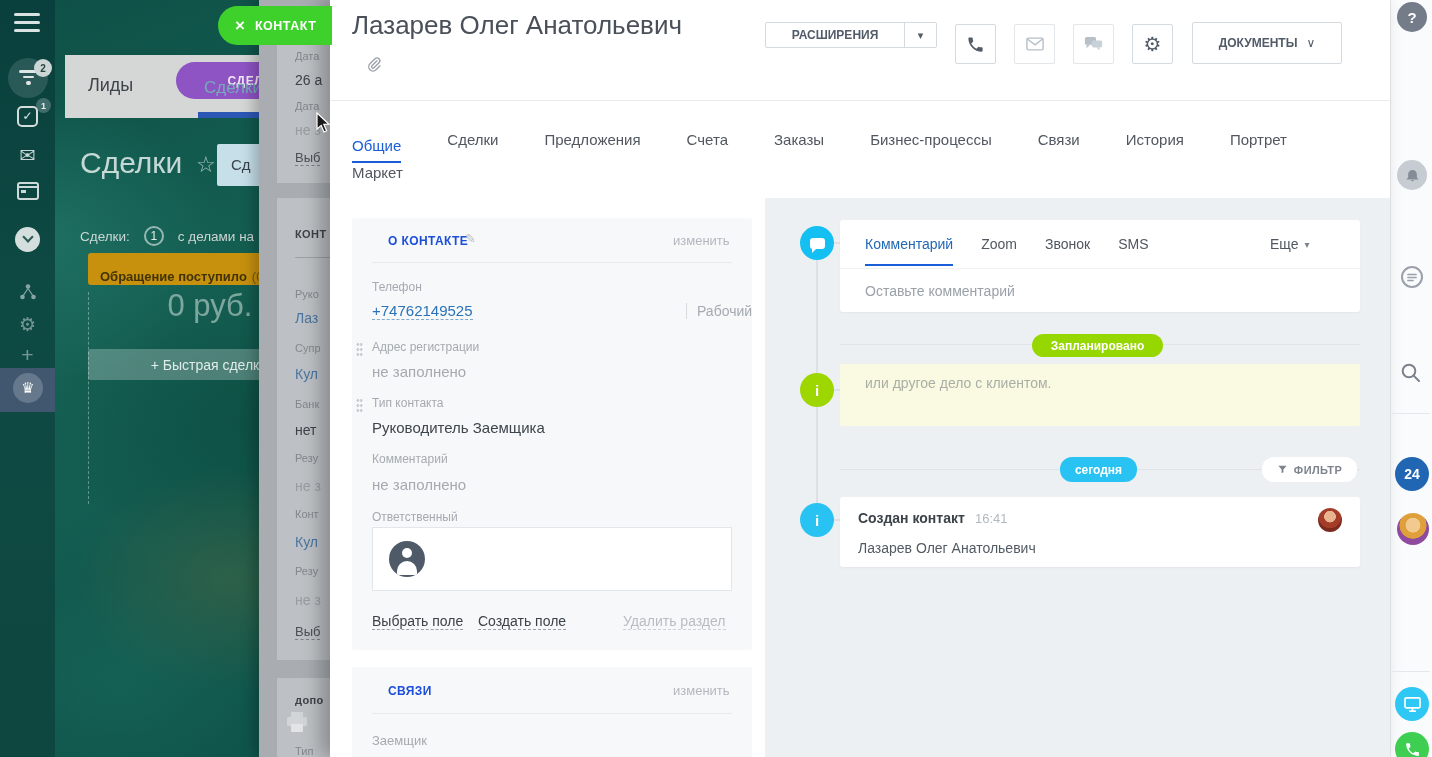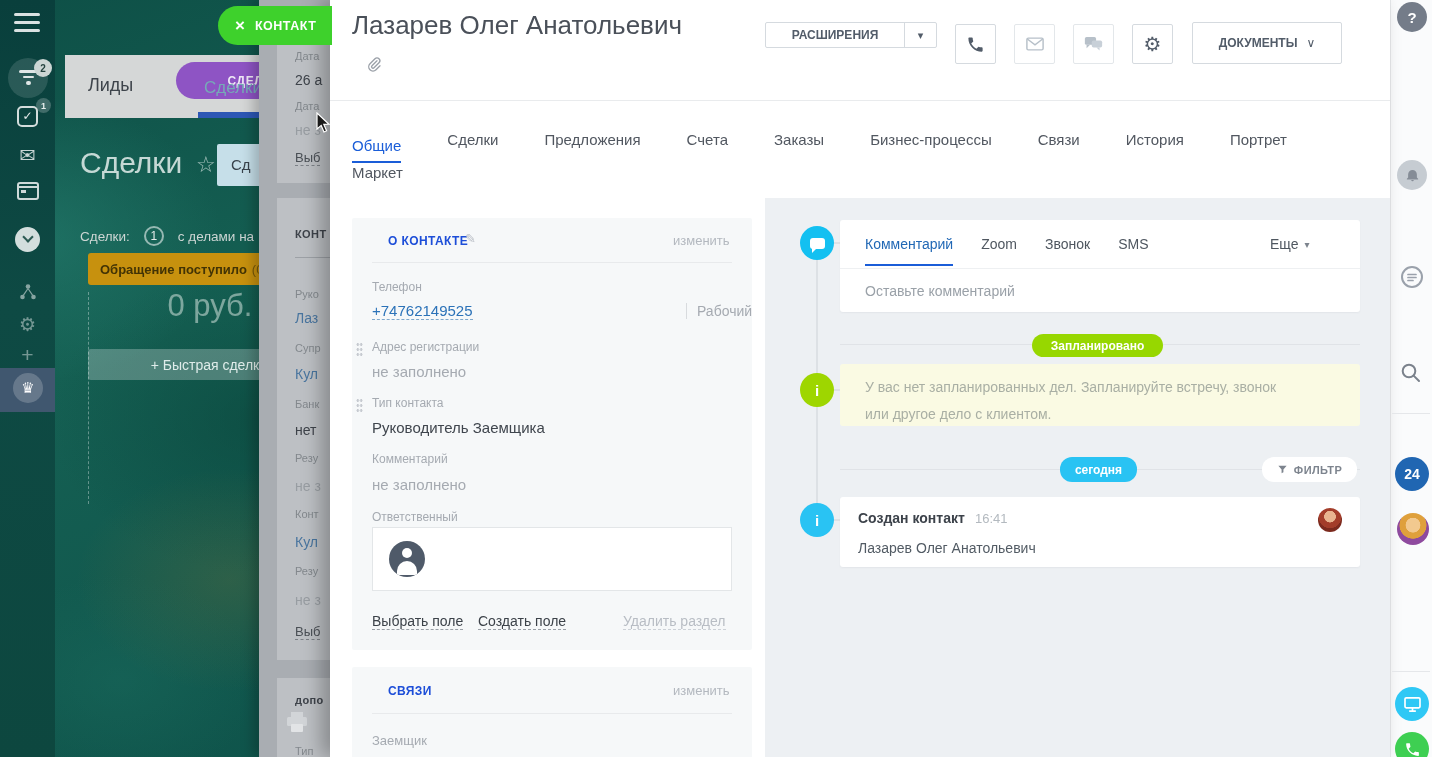--- a/index.html
+++ b/index.html
@@ -29,21 +29,21 @@
   #tabbox{left:65px;top:55px;width:265px;height:63px;background:#d5d7d7;}
   #tab-underline{left:198px;top:112px;width:132px;height:6px;background:#2d57b5;}
   #pill-deal{left:176px;top:62px;width:156px;height:37px;border-radius:19px;background:#8e54c4;color:#efe9f6;
     font-size:12px;font-weight:bold;letter-spacing:.6px;display:flex;align-items:center;justify-content:center;}
   .ghost-tab{color:#76aab8;font-size:17px;}
 
   #page-title{font-size:30px;font-weight:300;color:rgba(222,233,231,0.88);}
   #view-btn{background:#c6dfe9;border-radius:2px;color:#39434c;font-size:15px;line-height:42px;padding-left:14px;}
   .counter-circ{border:2px solid rgba(255,255,255,0.55);border-radius:50%;width:20px;height:20px;
     color:#e3ebe9;font-size:12px;display:flex;align-items:center;justify-content:center;}
-  #kanban-head{background:#c7910e;border-radius:3px;height:32px;padding:8px 12px;font-size:13px;font-weight:bold;color:#423305;display:flex;align-items:flex-end;gap:5px;}
+  #kanban-head{background:#c7910e;border-radius:3px;height:32px;padding:16px 12px;font-size:13px;font-weight:bold;color:#423305;display:flex;align-items:flex-start;gap:5px;}
   #kanban-head i{font-style:normal;font-weight:normal;color:rgba(50,38,4,0.55);}
   #kanban-sum{font-size:31px;font-weight:300;color:rgba(213,227,223,0.55);text-align:center;}
   #quick-deal{background:rgba(255,255,255,0.26);border-radius:3px;height:31px;color:rgba(236,245,243,0.92);font-size:14px;display:flex;align-items:center;justify-content:center;}
   #dropzone{border-left:1px dashed rgba(255,255,255,0.35);}
 
   
   #bg-panel{left:259px;top:0;width:71px;height:757px;z-index:3;background:#a9adb2;box-shadow:-6px 0 12px rgba(0,0,0,0.22);}
   .bgcard{position:absolute;left:277px;width:55px;background:#bdc0c4;z-index:4;}
   .bglabel{position:absolute;left:295px;font-size:11px;color:#83888d;z-index:5;white-space:nowrap;}
   .bgval{position:absolute;left:295px;font-size:14px;color:#3e434a;z-index:5;white-space:nowrap;}
@@ -364,21 +364,20 @@
     
     <div class="tl-sepline abs" style="left:510px;top:344px;width:520px;"></div>
     <div class="pill abs" style="left:702px;top:334px;width:131px;height:23px;background:#97d700;">Запланировано</div>
 
     
     <div class="tl-conn abs" style="left:495px;top:389px;width:22px;"></div>
     <div class="tl-circle abs" style="left:470px;top:373px;background:#9ed600;font-size:15px;font-weight:bold;">
         <span>i</span>
       </div>
     <div id="empty-card" class="abs" style="left:510px;top:364px;width:520px;height:62px;">
-      <div style="padding:15px 0 0 25px;">У вас нет запланированных дел. Запланируйте встречу, звонок</div>
       <div style="padding:11px 0 0 25px;">или другое дело с клиентом.</div>
     </div>
 
     
     <div class="tl-sepline abs" style="left:510px;top:469px;width:520px;"></div>
     <div class="pill abs" style="left:730px;top:457px;width:77px;height:25px;background:#29c3f3;">сегодня</div>
     <div id="filter-btn" class="abs" style="left:932px;top:457px;width:95px;height:25px;">
       <svg width="11" height="11" viewBox="0 0 24 24">
           <path d="M3 4h18l-7 8v6l-4 2v-8z" fill="#7d848e"></path>
         </svg>

